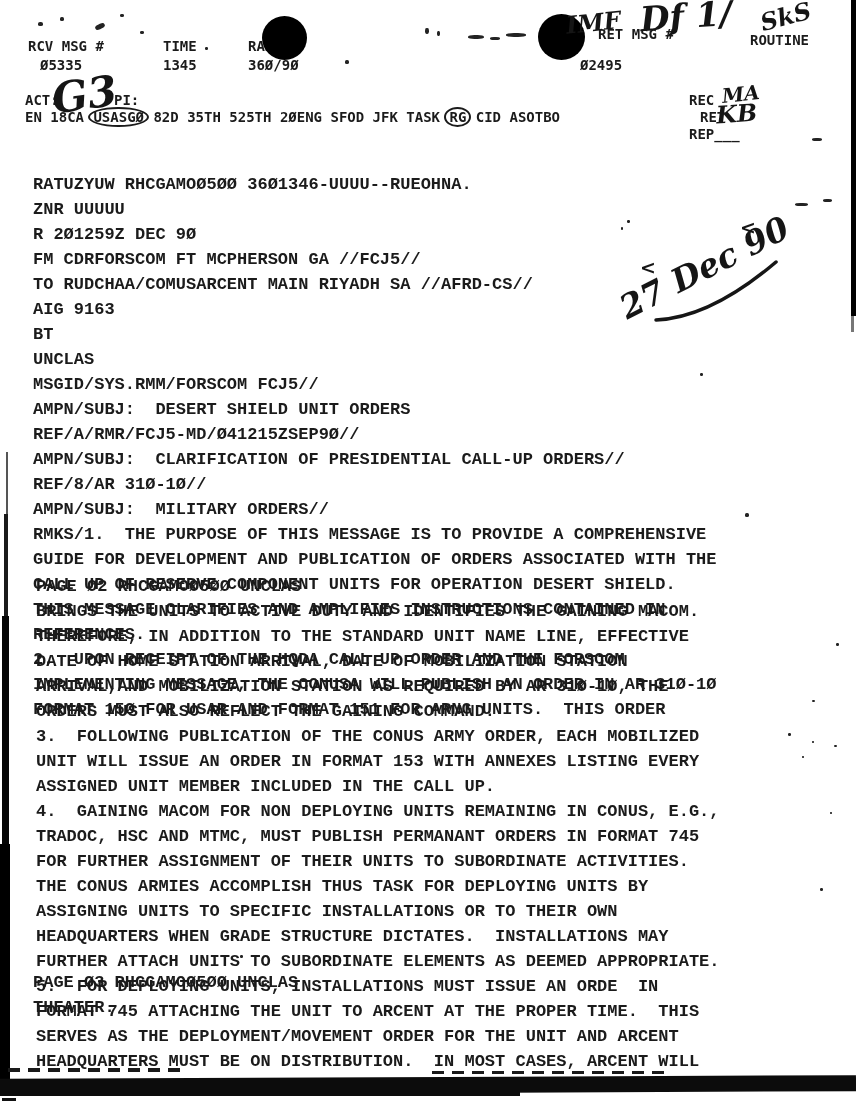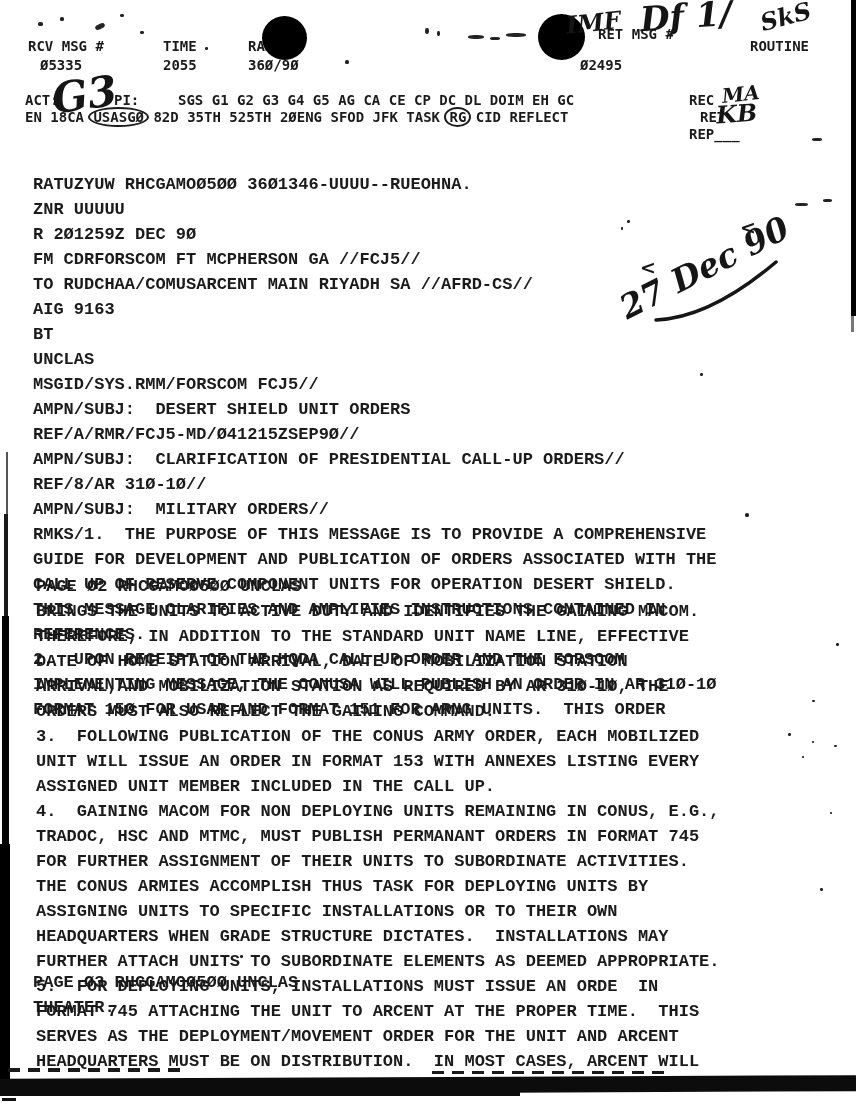--- a/index.html
+++ b/index.html
@@ -39,40 +39,39 @@
   svg.flourish { position:absolute; overflow:visible; }
 </style>
 </head>
 <body>
 
 <div class="page">
 
   <span class="mono" style="left:28px;top:38px">RCV MSG #</span>
   <span class="mono" style="left:40px;top:57px">Ø5335</span>
   <span class="mono" style="left:163px;top:38px">TIME</span>
-  <span class="mono" style="left:163px;top:57px">2055</span>
+  <span class="mono" style="left:163px;top:57px">1345</span>
   <span class="mono" style="left:248px;top:38px">RADAY</span>
   <span class="mono" style="left:248px;top:57px">36Ø/9Ø</span>
   <span class="mono" style="left:598px;top:26px">RET MSG #</span>
   <span class="mono" style="left:580px;top:57px">Ø2495</span>
-  <span class="mono" style="left:750px;top:38px">ROUTINE</span>
+  <span class="mono" style="left:750px;top:32px">ROUTINE</span>
 
   <div class="dot" style="left:262px;top:16px;width:45px;height:44px"></div>
   <div class="dot" style="left:538px;top:14px;width:47px;height:46px"></div>
 
   <span class="hand" style="left:566px;top:8px;font-size:24px;transform:rotate(-6deg)">IMF</span>
   <span class="hand" style="left:640px;top:-4px;font-size:34px;transform:rotate(-4deg)">Df 1/</span>
   <span class="hand" style="left:760px;top:2px;font-size:24px;transform:rotate(-15deg)">SkS</span>
 
   <span class="mono" style="left:25px;top:92px">ACT:</span>
   <span class="hand" style="left:52px;top:70px;font-size:42px;transform:rotate(-8deg)">G3</span>
   <span class="mono" style="left:114px;top:92px">PI:</span>
-  <span class="mono" style="left:178px;top:92px">SGS G1 G2 G3 G4 G5 AG CA CE CP DC DL DOIM EH GC</span>
 
-  <div class="mono" style="left:25px;top:109px"><span>EN 18CA </span><span class="circled">USASGØ</span><span> 82D 35TH 525TH 2ØENG SFOD JFK TASK </span><span class="circled">RG</span><span> CID REFLECT</span></div>
+  <div class="mono" style="left:25px;top:109px"><span>EN 18CA </span><span class="circled">USASGØ</span><span> 82D 35TH 525TH 2ØENG SFOD JFK TASK </span><span class="circled">RG</span><span> CID ASOTBO</span></div>
 
 
   <span class="mono" style="left:689px;top:92px">REC</span>
   <span class="mono" style="left:700px;top:109px">RET</span>
   <span class="mono" style="left:689px;top:126px">REP___</span>
   <span class="hand" style="left:722px;top:82px;font-size:20px;transform:rotate(-6deg)">MA</span>
   <span class="hand" style="left:716px;top:99px;font-size:24px;transform:rotate(-4deg)">KB</span>
 
   <pre class="block" style="left:25px;top:164px">RATUZYUW RHCGAMOØ5ØØ 36Ø1346-UUUU--RUEOHNA.
 ZNR UUUUU

